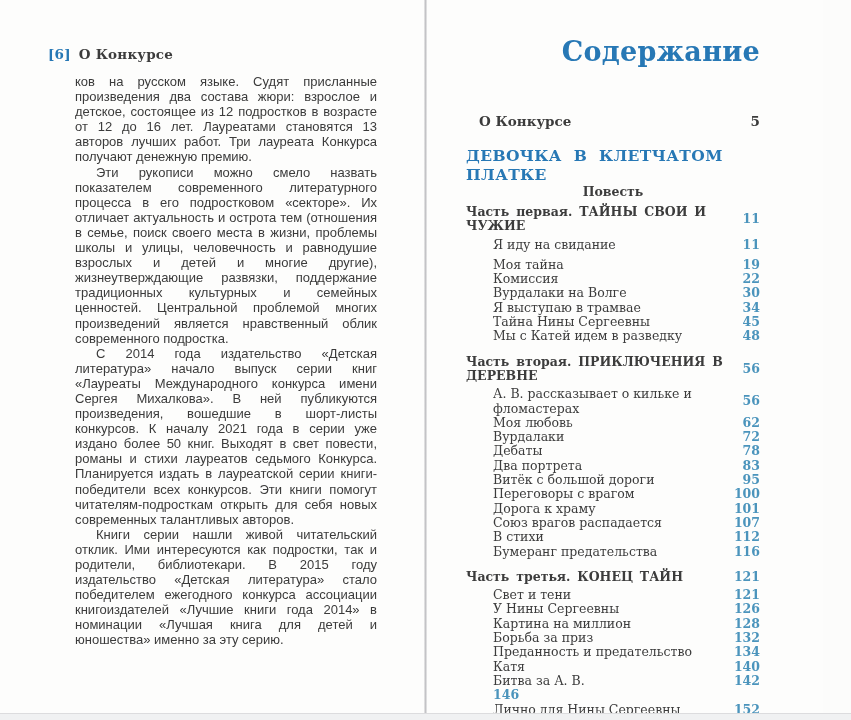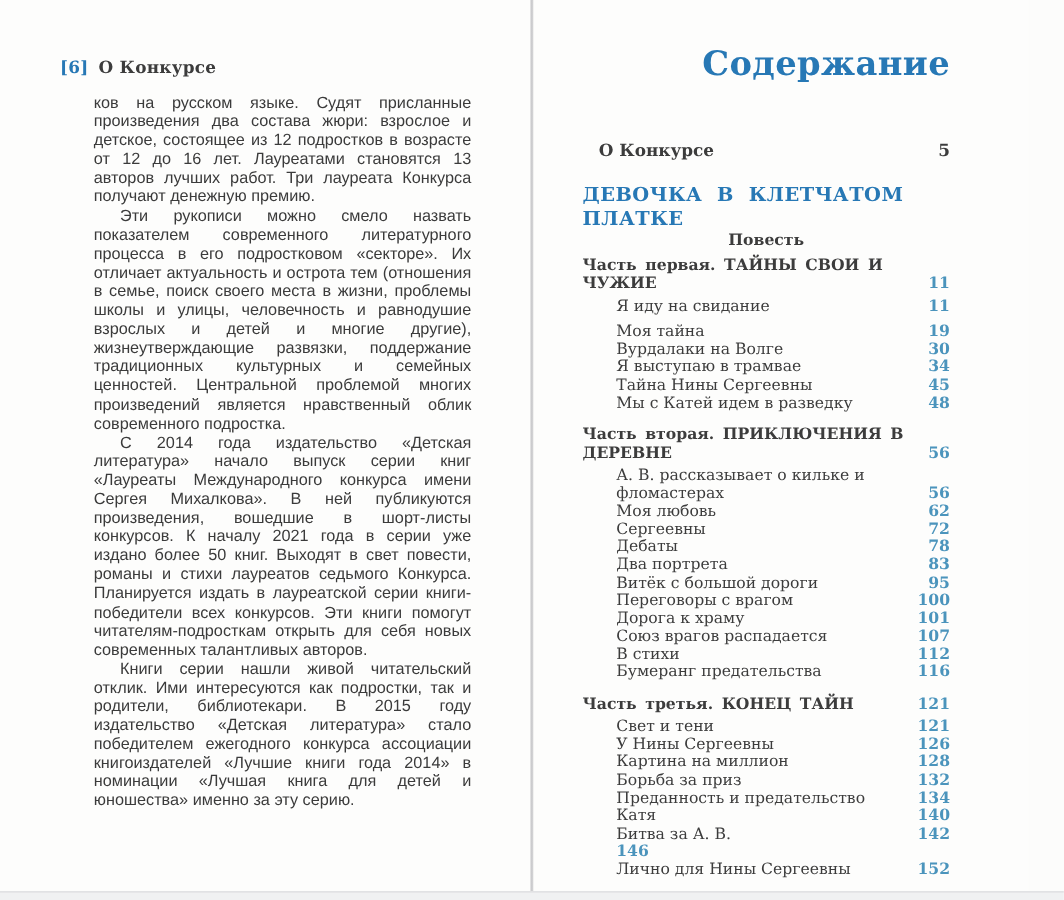--- a/index.html
+++ b/index.html
@@ -59,21 +59,21 @@
   .book-title {
     margin-top: 17px; text-align: left;
     font-size: 15.5px; font-weight: 700; color: #2778b5;
     word-spacing: 6px; letter-spacing: 0.4px; line-height: 19px;
   }
   .book-subtitle {
     text-align: center; margin-top: 0;
     font-size: 12.5px; font-weight: 700; color: #3c3c3c; line-height: 15px;
   }
   .toc-row {
-    display: flex; justify-content: space-between; align-items: flex-end;
+    display: flex; justify-content: space-between; align-items: center;
     font-size: 12.5px; line-height: 14.3px; color: #3c3c3c;
   }
   .toc-row .page-num { color: #4b94bc; font-weight: 600; flex: 0 0 auto; }
   .toc-row .row-label { padding-right: 10px; }
   .toc-row.heading { margin-top: 11px; margin-bottom: 4px; font-weight: 600; word-spacing: 2.5px; }
   .toc-row.heading:first-child { margin-top: 6px; }
   .toc-row.heading .caps { font-weight: 700; }
   .toc-row.item { padding-left: 27px; }
   .toc-row.item.gap { margin-top: 6px; }
 </style>
@@ -112,20 +112,24 @@
           </div>
           <div class="toc-row item">
             <span class="row-label">Я иду на свидание</span>
             <span class="page-num">11</span>
           </div>
           <div class="toc-row item gap">
             <span class="row-label">Моя тайна</span>
             <span class="page-num">19</span>
           </div>
           <div class="toc-row item">
+            <span class="row-label">Комиссия</span>
+            <span class="page-num">22</span>
+          </div>
+          <div class="toc-row item">
             <span class="row-label">Вурдалаки на Волге</span>
             <span class="page-num">30</span>
           </div>
           <div class="toc-row item">
             <span class="row-label">Я выступаю в трамвае</span>
             <span class="page-num">34</span>
           </div>
           <div class="toc-row item">
             <span class="row-label">Тайна Нины Сергеевны</span>
             <span class="page-num">45</span>
@@ -140,21 +144,21 @@
           </div>
           <div class="toc-row item">
             <span class="row-label">А. В. рассказывает о кильке и фломастерах</span>
             <span class="page-num">56</span>
           </div>
           <div class="toc-row item">
             <span class="row-label">Моя любовь</span>
             <span class="page-num">62</span>
           </div>
           <div class="toc-row item">
-            <span class="row-label">Сергеевны</span>
+            <span class="row-label">Вурдалаки</span>
             <span class="page-num">72</span>
           </div>
           <div class="toc-row item">
             <span class="row-label">Дебаты</span>
             <span class="page-num">78</span>
           </div>
           <div class="toc-row item">
             <span class="row-label">Два портрета</span>
             <span class="page-num">83</span>
           </div>

